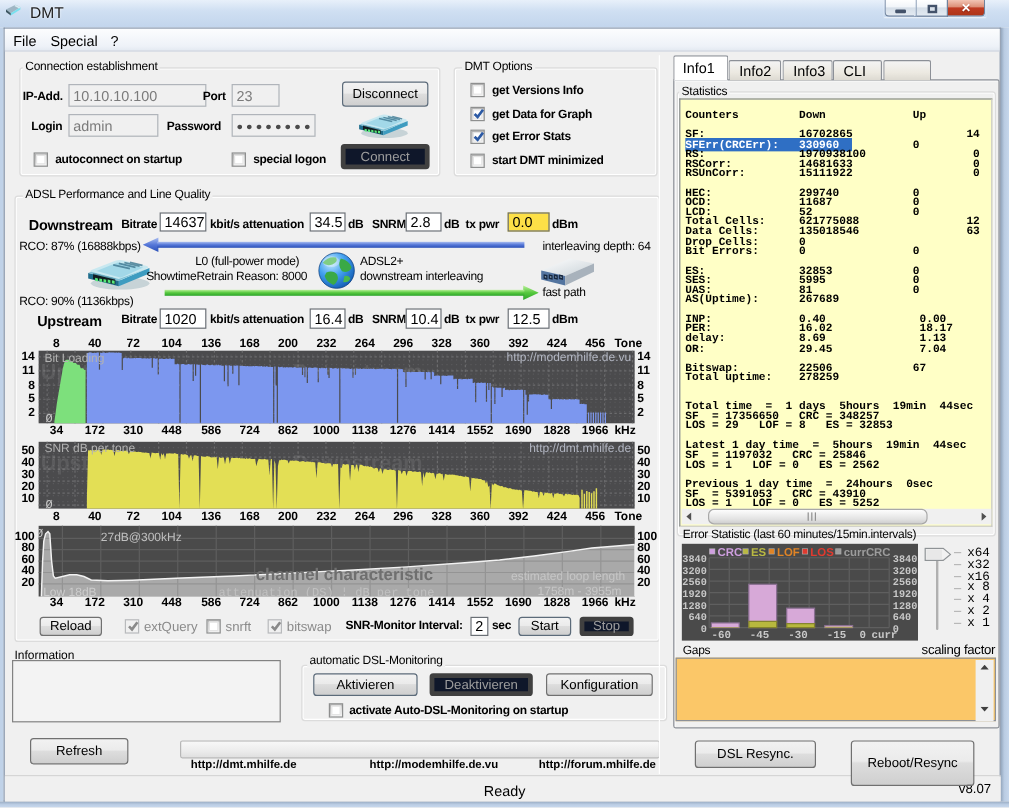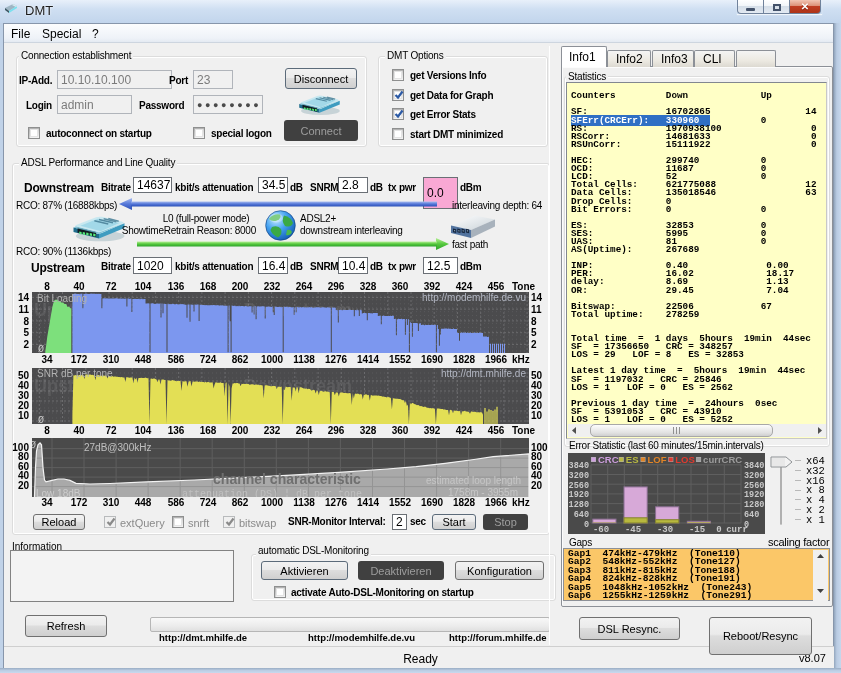--- a/index.html
+++ b/index.html
@@ -1,21 +1,21 @@
 <!DOCTYPE html>
 <html><head><meta charset="utf-8"><style>
 *{margin:0;padding:0;box-sizing:border-box}
 body{width:841px;height:673px;font-family:"Liberation Sans",sans-serif;position:relative;background:#f0f0f0;overflow:hidden}
 .abs{position:absolute}
 .lbl{position:absolute;font-size:10px;font-weight:bold;letter-spacing:-0.25px;color:#000;white-space:nowrap}
 .lbln{position:absolute;font-size:10px;letter-spacing:-0.25px;color:#000;white-space:nowrap}
 .field{position:absolute;border:1px solid #b0b4ba;background:#f0f0f0;color:#7b7b7b;font-size:12px;padding-left:3px;display:flex;align-items:center}
 .fieldw{position:absolute;border:1px solid #6a6f75;background:#fff;color:#000;font-size:12px;padding-left:3px;display:flex;align-items:center}
 .btn{position:absolute;border:1px solid #707070;border-radius:3px;background:linear-gradient(#f2f2f2 0%,#ebebeb 45%,#dddddd 50%,#cfcfcf 100%);display:flex;align-items:center;justify-content:center;font-size:11px;color:#000}
-.btnd{position:absolute;border:7px solid #404040;border-radius:3px;background:#404040;display:flex;align-items:center;justify-content:center;font-size:11px;color:#9d9d9d}
+.btnd{position:absolute;border:4px solid #404040;border-radius:3px;background:#0f172a;display:flex;align-items:center;justify-content:center;font-size:11px;color:#9d9d9d}
 .grp{position:absolute;border:1px solid #dcdcdc;border-radius:3px;box-shadow:inset 0 0 0 1px #fff}
 .grplbl{position:absolute;font-size:10px;letter-spacing:-0.2px;color:#000;background:#f0f0f0;padding:0 2px;white-space:nowrap}
 .cb{position:absolute;width:12px;height:12px;background:linear-gradient(#cdcdcd,#f4f4f4);border:1px solid #8e8f8f;box-shadow:inset 1px 1px 1px rgba(0,0,0,.15)}
 .cb .in{position:absolute;left:1px;top:1px;right:1px;bottom:1px;background:#fff;border:1px solid #e4e4e4}
 .cbd{position:absolute;width:12px;height:12px;background:#f0f0f0;border:1px solid #b8babc}
 svg{position:absolute;display:block}
 .mono{font-family:"Liberation Mono",monospace}
 </style></head><body>
 
 <div class="abs" style="left:0;top:0;width:841px;height:23px;background:linear-gradient(#e8f0fa,#cfdff2 40%,#c2d5ec)"></div>
@@ -125,21 +125,21 @@
 <div class="abs" style="left:24px;top:181px;font-size:12px;font-weight:bold;letter-spacing:-0.2px">Downstream</div>
 <div class="lbl" style="left:101px;top:182px">Bitrate</div>
 <div class="field" style="left:133px;top:177px;width:39px;height:16px;background:#fff;color:#000;border-color:#6a6f75">14637</div>
 <div class="lbl" style="left:175px;top:182px">kbit/s  attenuation</div>
 <div class="field" style="left:258px;top:177px;width:30px;height:16px;background:#fff;color:#000;border-color:#6a6f75">34.5</div>
 <div class="lbl" style="left:290px;top:182px">dB</div>
 <div class="lbl" style="left:310px;top:182px">SNRM</div>
 <div class="field" style="left:338px;top:177px;width:30px;height:16px;background:#fff;color:#000;border-color:#6a6f75">2.8</div>
 <div class="lbl" style="left:370px;top:182px">dB</div>
 <div class="lbl" style="left:388px;top:182px">tx pwr</div>
-<div class="field" style="left:423px;top:177px;width:35px;height:32px;background:#f9a8d4;color:#000;border-color:#6a6f75">0.0</div>
+<div class="field" style="left:423px;top:177px;width:35px;height:16px;background:#fde047;color:#000;border-color:#6a6f75">0.0</div>
 <div class="lbl" style="left:460px;top:182px">dBm</div>
 
 <div class="lbln" style="left:16px;top:200px">RCO: 87% (16888kbps)</div>
 <div class="lbln" style="left:452px;top:200px">interleaving depth: 64</div>
 <svg class="abs" style="left:119px;top:197px" width="320" height="14" viewBox="0 0 320 14">
 <defs>
       <linearGradient id="bar" x1="0" y1="0" x2="0" y2="1">
 <stop offset="0" stop-color="#a8bcf0"></stop>
         <stop offset="0.5" stop-color="#5577d8"></stop>
         <stop offset="1" stop-color="#2b50b8"></stop>
@@ -688,26 +688,20 @@
 <div class="abs mono" style="left:806px;top:484px;font-size:10.5px;white-space:pre">x 8</div>
 <div class="abs mono" style="left:795px;top:499px;width:6px;height:1px;background:#b8b8b8"></div>
 <div class="abs mono" style="left:806px;top:494px;font-size:10.5px;white-space:pre">x 4</div>
 <div class="abs mono" style="left:795px;top:509px;width:6px;height:1px;background:#b8b8b8"></div>
 <div class="abs mono" style="left:806px;top:504px;font-size:10.5px;white-space:pre">x 2</div>
 <div class="abs mono" style="left:795px;top:519px;width:6px;height:1px;background:#b8b8b8"></div>
 <div class="abs mono" style="left:806px;top:514px;font-size:10.5px;white-space:pre">x 1</div>
 <div class="lbln" style="left:768px;top:536px;font-size:11px">scaling factor</div>
 <div class="lbln" style="left:569px;top:537px">Gaps</div>
 <div class="abs" style="left:563px;top:548px;width:267px;height:53px;border:1px solid #8c9097;background:#fbc768">
-<pre class="mono" style="position:absolute;left:4px;top:1px;font-size:9.6px;line-height:8.4px;font-weight:bold;color:#000">Gap1  474kHz-479kHz  (Tone110)
-Gap2  548kHz-552kHz  (Tone127)
-Gap3  811kHz-815kHz  (Tone188)
-Gap4  824kHz-828kHz  (Tone191)
-Gap5  1048kHz-1052kHz  (Tone243)
-Gap6  1255kHz-1259kHz  (Tone291)</pre>
 <div style="position:absolute;right:1px;top:1px;width:15px;height:51px;background:#f0f0f0">
  <svg style="position:absolute;left:4px;top:4px" width="7" height="6">
         <polygon points="3.5,0 7,4 0,4" fill="#404040"></polygon>
       </svg>
  <svg style="position:absolute;left:4px;bottom:6px" width="7" height="6">
         <polygon points="0,0 7,0 3.5,4" fill="#404040"></polygon>
       </svg>
 </div>
 </div>
 

